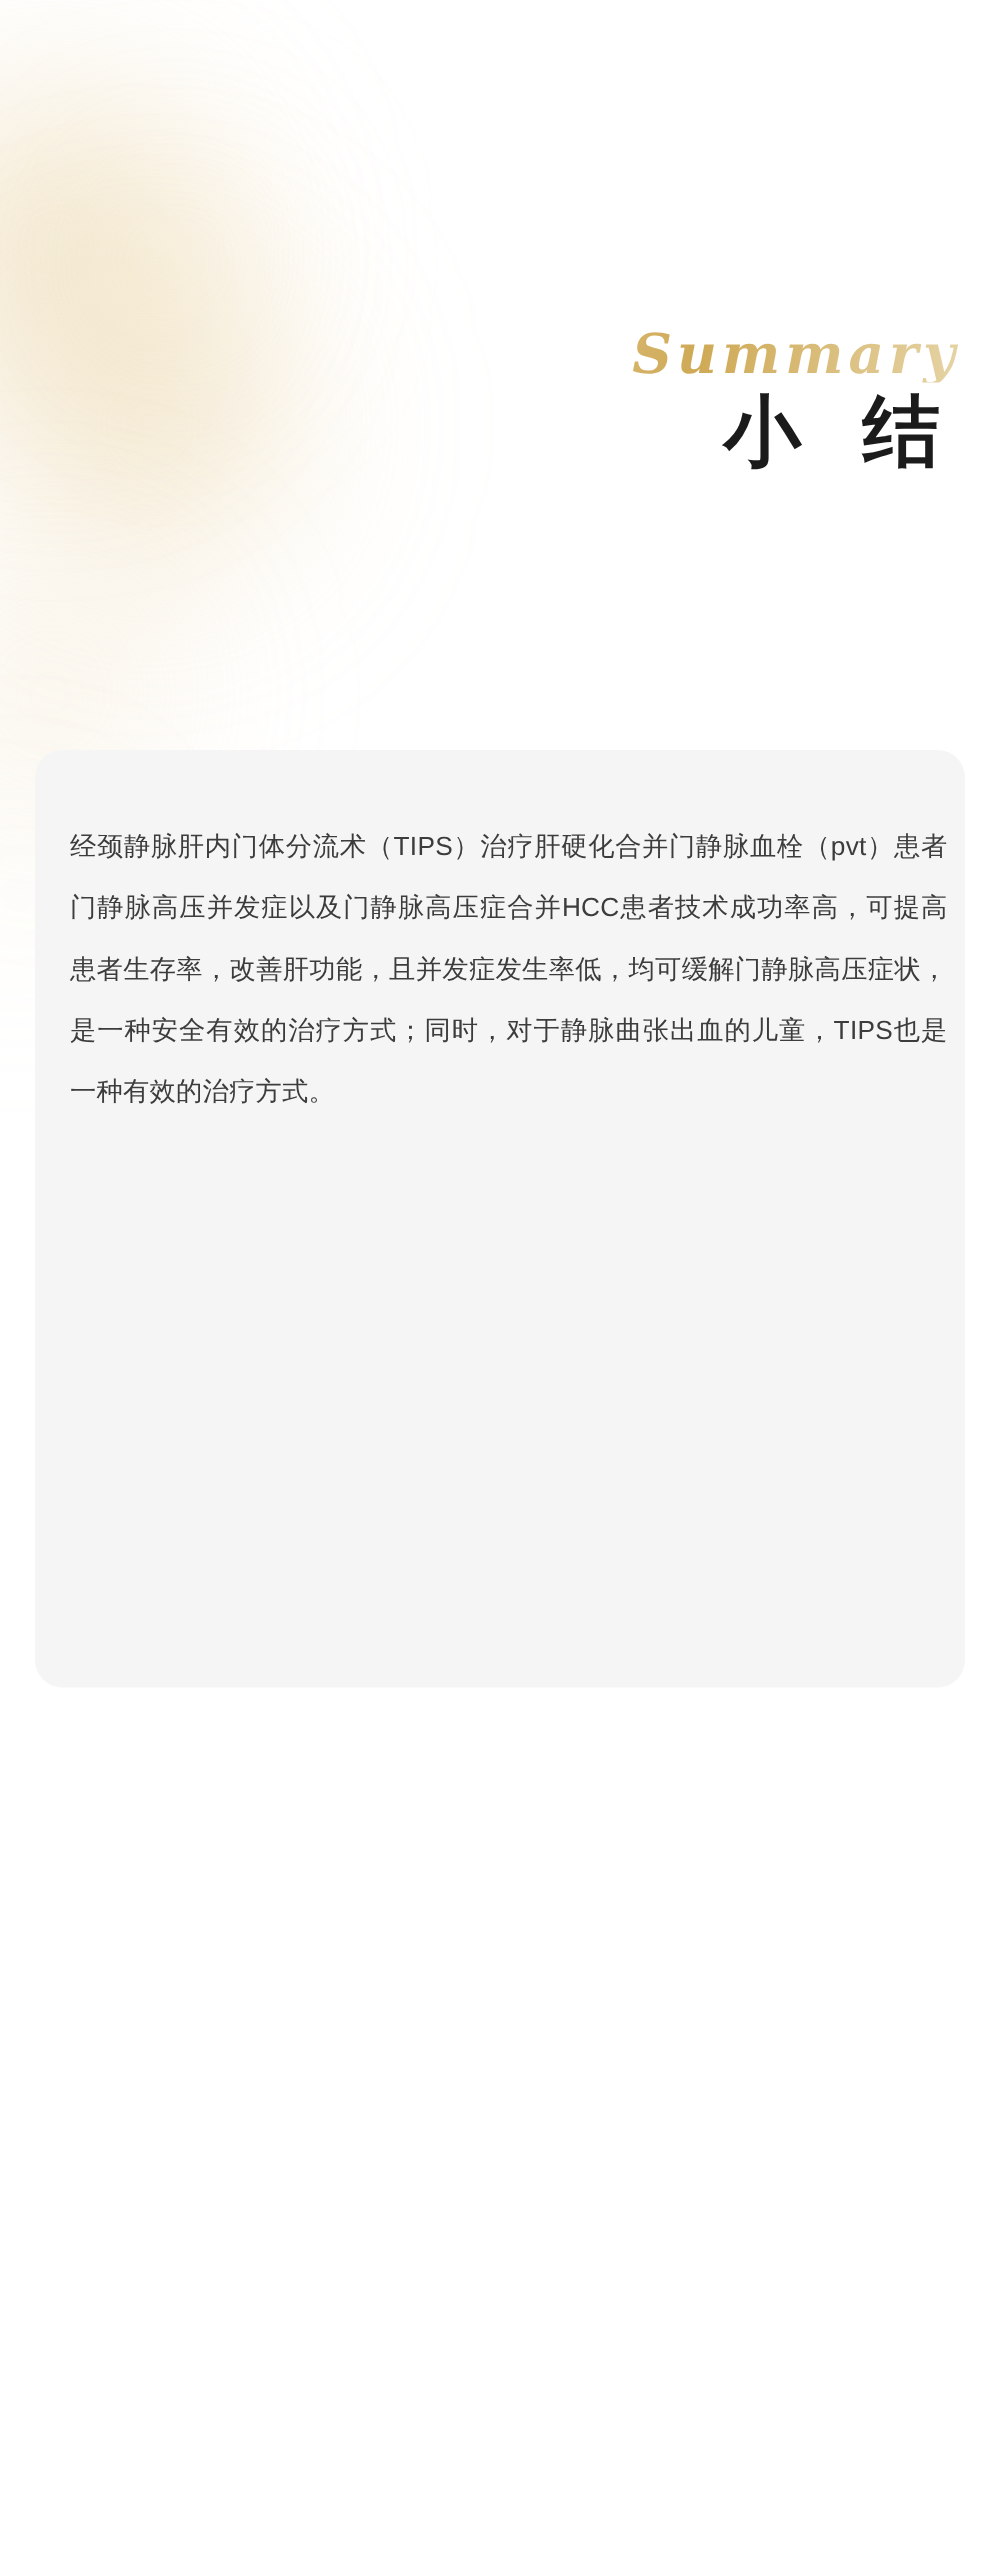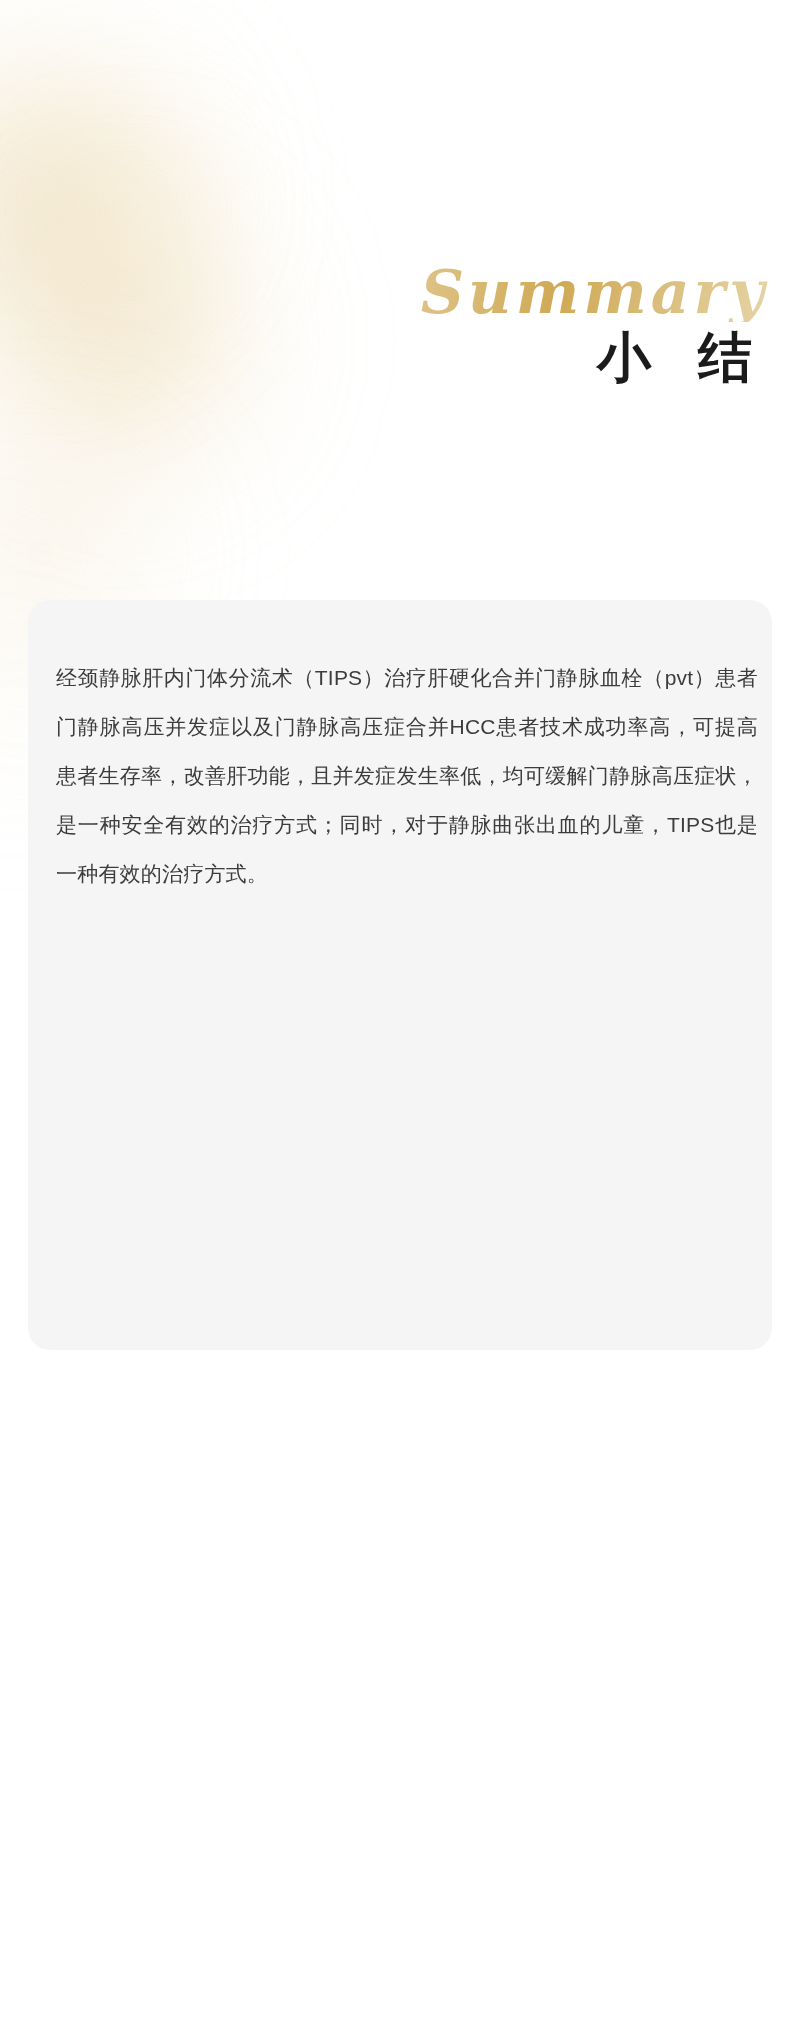--- a/index.html
+++ b/index.html
@@ -77,37 +77,37 @@
     position: absolute;
     right: 30px;
     top: 262px;
     text-align: right;
     width: 560px;
   }
   .heading-script {
     font-family: "DejaVu Serif", "Liberation Serif", serif;
     font-style: italic;
     font-weight: 700;
-    font-size: 60px;
+    font-size: 44px;
     line-height: 1.0;
     letter-spacing: 4px;
     background: linear-gradient(100deg, #d8bb7a 0%, #e3cb96 30%, #cfa955 62%, #e6d4a6 100%);
     -webkit-background-clip: text;
     background-clip: text;
     color: transparent;
     -webkit-text-fill-color: transparent;
     white-space: nowrap;
     display: block;
     margin: 0 0 6px 0;
     padding-right: 2px;
   }
   .heading-cn {
     font-family: "Liberation Sans", "DejaVu Sans", sans-serif;
     font-weight: 700;
-    font-size: 54px;
+    font-size: 62px;
     line-height: 1.1;
     letter-spacing: 16px;
     color: #1b1b1b;
     display: block;
     padding-right: 2px;
   }
 
   
   .body-card {
     position: absolute;

